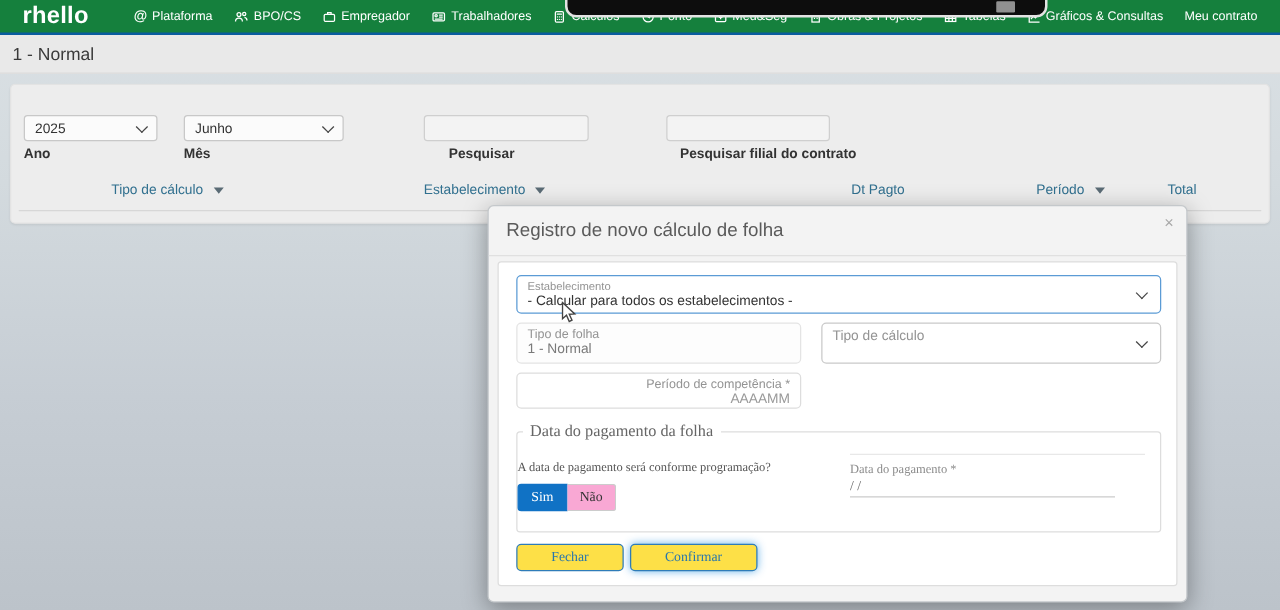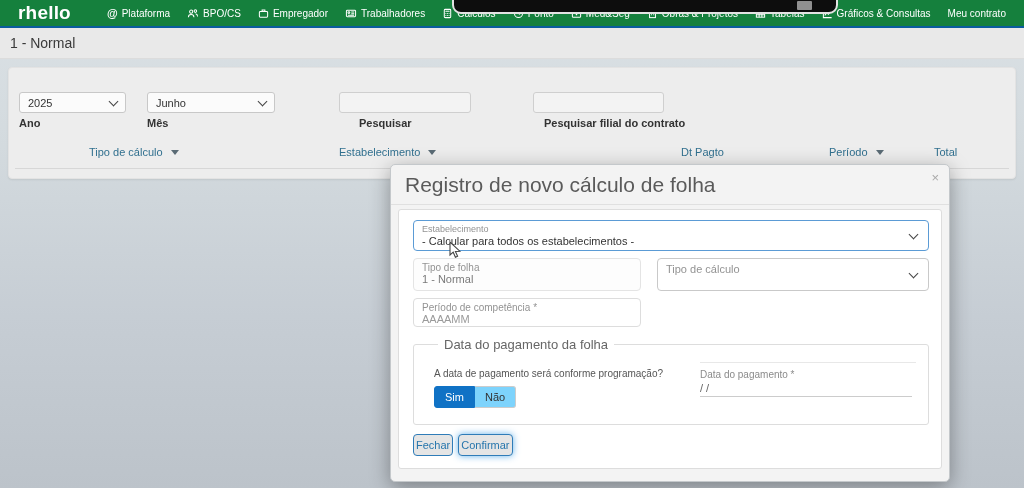--- a/index.html
+++ b/index.html
@@ -37,52 +37,52 @@
   .chev{width:6px;height:6px;border-right:1.4px solid #444;border-bottom:1.4px solid #444;
     transform:rotate(45deg);display:inline-block;margin-top:-3px;}
   .thcell{position:absolute;top:78px;font-size:11px;color:#31708f;display:flex;align-items:center;gap:8px;cursor:pointer;}
   .caret{width:0;height:0;border-left:4px solid transparent;border-right:4px solid transparent;
     border-top:5px solid #5a6b75;display:inline-block;}
   .thdiv{position:absolute;left:6px;top:100px;width:994px;height:1px;background:#d7d7d7;}
   
   .modal{position:absolute;left:390px;top:164px;width:558px;height:316px;background:#f3f3f3;
     border:1px solid #c4c8cb;border-radius:5px;box-shadow:0 5px 20px rgba(0,0,0,.35);z-index:10;}
   .m-head{height:39px;border-bottom:1px solid #e0e0e0;position:relative;}
-  .m-title{font-size:21px;color:#5a5a5a;line-height:40px;padding-left:14px;}
+  .m-title{font-size:15px;color:#5a5a5a;line-height:40px;padding-left:14px;}
   .m-close{position:absolute;right:10px;top:5px;font-size:13px;color:#a9a9a9;cursor:pointer;}
   .m-body{position:absolute;left:7px;right:7px;top:44px;bottom:12px;background:#fff;
     border:1px solid #ddd;border-radius:3px;padding:6px 12px 0 14px;box-sizing:border-box;}
   .fld{position:relative;box-sizing:border-box;border-radius:4px;padding:3px 8px;}
   .fld .lab{font-size:9px;color:#939393;line-height:11px;}
   .fld .val{font-size:11px;color:#333;line-height:13px;}
   .fld .ph{font-size:11px;color:#9a9a9a;line-height:13px;}
   .fld .chev{position:absolute;right:11px;top:50%;margin-top:-5px;}
   .sel-estab{margin-top:4px;height:31px;border:1px solid #5b9bd5;background:#fff;}
   .row2{display:flex;justify-content:space-between;margin-top:7px;}
   .tipo-folha{width:228px;height:33px;border:1px solid #e4e4e4;background:#fdfdfd;}
   .tipo-folha .val{color:#7a7a7a;}
   .sel-tcalc{width:272px;height:33px;border:1px solid #c9c9c9;background:#fff;}
   .sel-tcalc .lab{font-size:11px;line-height:14px;}
-  .periodo{margin-top:7px;width:228px;height:29px;border:1px solid #ddd;background:#fff;}
-  fieldset.pagto{margin:10px 0 0 0;border:1px solid #ddd;border-radius:3px;padding:4px 12px 16px 20px;}
+  .periodo{margin-top:7px;width:228px;height:29px;border:1px solid #ddd;background:#fff;text-align:right;}
+  fieldset.pagto{margin:10px 0 0 0;border:1px solid #ddd;border-radius:3px;padding:4px 12px 16px 0;font-family:Liberation Serif, serif;}
   fieldset.pagto legend{font-size:13px;color:#666;margin-left:4px;padding:0 6px;}
   .fs-row{display:flex;}
   .fs-left{width:252px;}
   .question{font-size:10px;color:#555;margin-top:12px;}
   .btngroup{margin-top:7px;display:inline-flex;}
   .tbtn{font-size:11px;padding:4px 10px;box-sizing:border-box;cursor:pointer;}
   .tbtn.yes{background:#1072c5;color:#fff;border:1px solid #1072c5;border-radius:3px 0 0 3px;}
-  .tbtn.no{background:#7dd3fc;color:#333;border:1px solid #ccc;border-left:none;border-radius:0 3px 3px 0;}
+  .tbtn.no{background:#f9a8d4;color:#333;border:1px solid #ccc;border-left:none;border-radius:0 3px 3px 0;}
   .fs-right{flex:1;margin-left:14px;margin-top:6px;border-top:1px solid #e8e8e8;padding-top:6px;}
   .fs-right .lab{font-size:10px;color:#8b8b8b;}
   .fs-right .dval{font-size:11px;color:#666;margin-top:2px;padding-bottom:2px;
     border-bottom:1px solid #ccc;width:212px;}
   .m-actions{margin-top:9px;display:flex;gap:5px;}
-  .obtn{background:#e5e5e5;border:1px solid #2f7cb8;color:#2776ad;border-radius:4px;
-    font-size:11px;padding:4px 2px;font-family:Liberation Sans, sans-serif;cursor:pointer;}
+  .obtn{background:#fde047;border:1px solid #2f7cb8;color:#2776ad;border-radius:4px;
+    font-size:11px;padding:4px 27px;font-family:Liberation Serif, serif;cursor:pointer;}
   .obtn.confirm{box-shadow:0 0 7px rgba(77,166,232,.85);}
   
   .cursor{position:absolute;left:449px;top:241px;z-index:20;}
 </style>
 </head>
 <body>
 
 <div class="topnav">
   <div class="logo">rhello</div>
   <div class="navitems">

